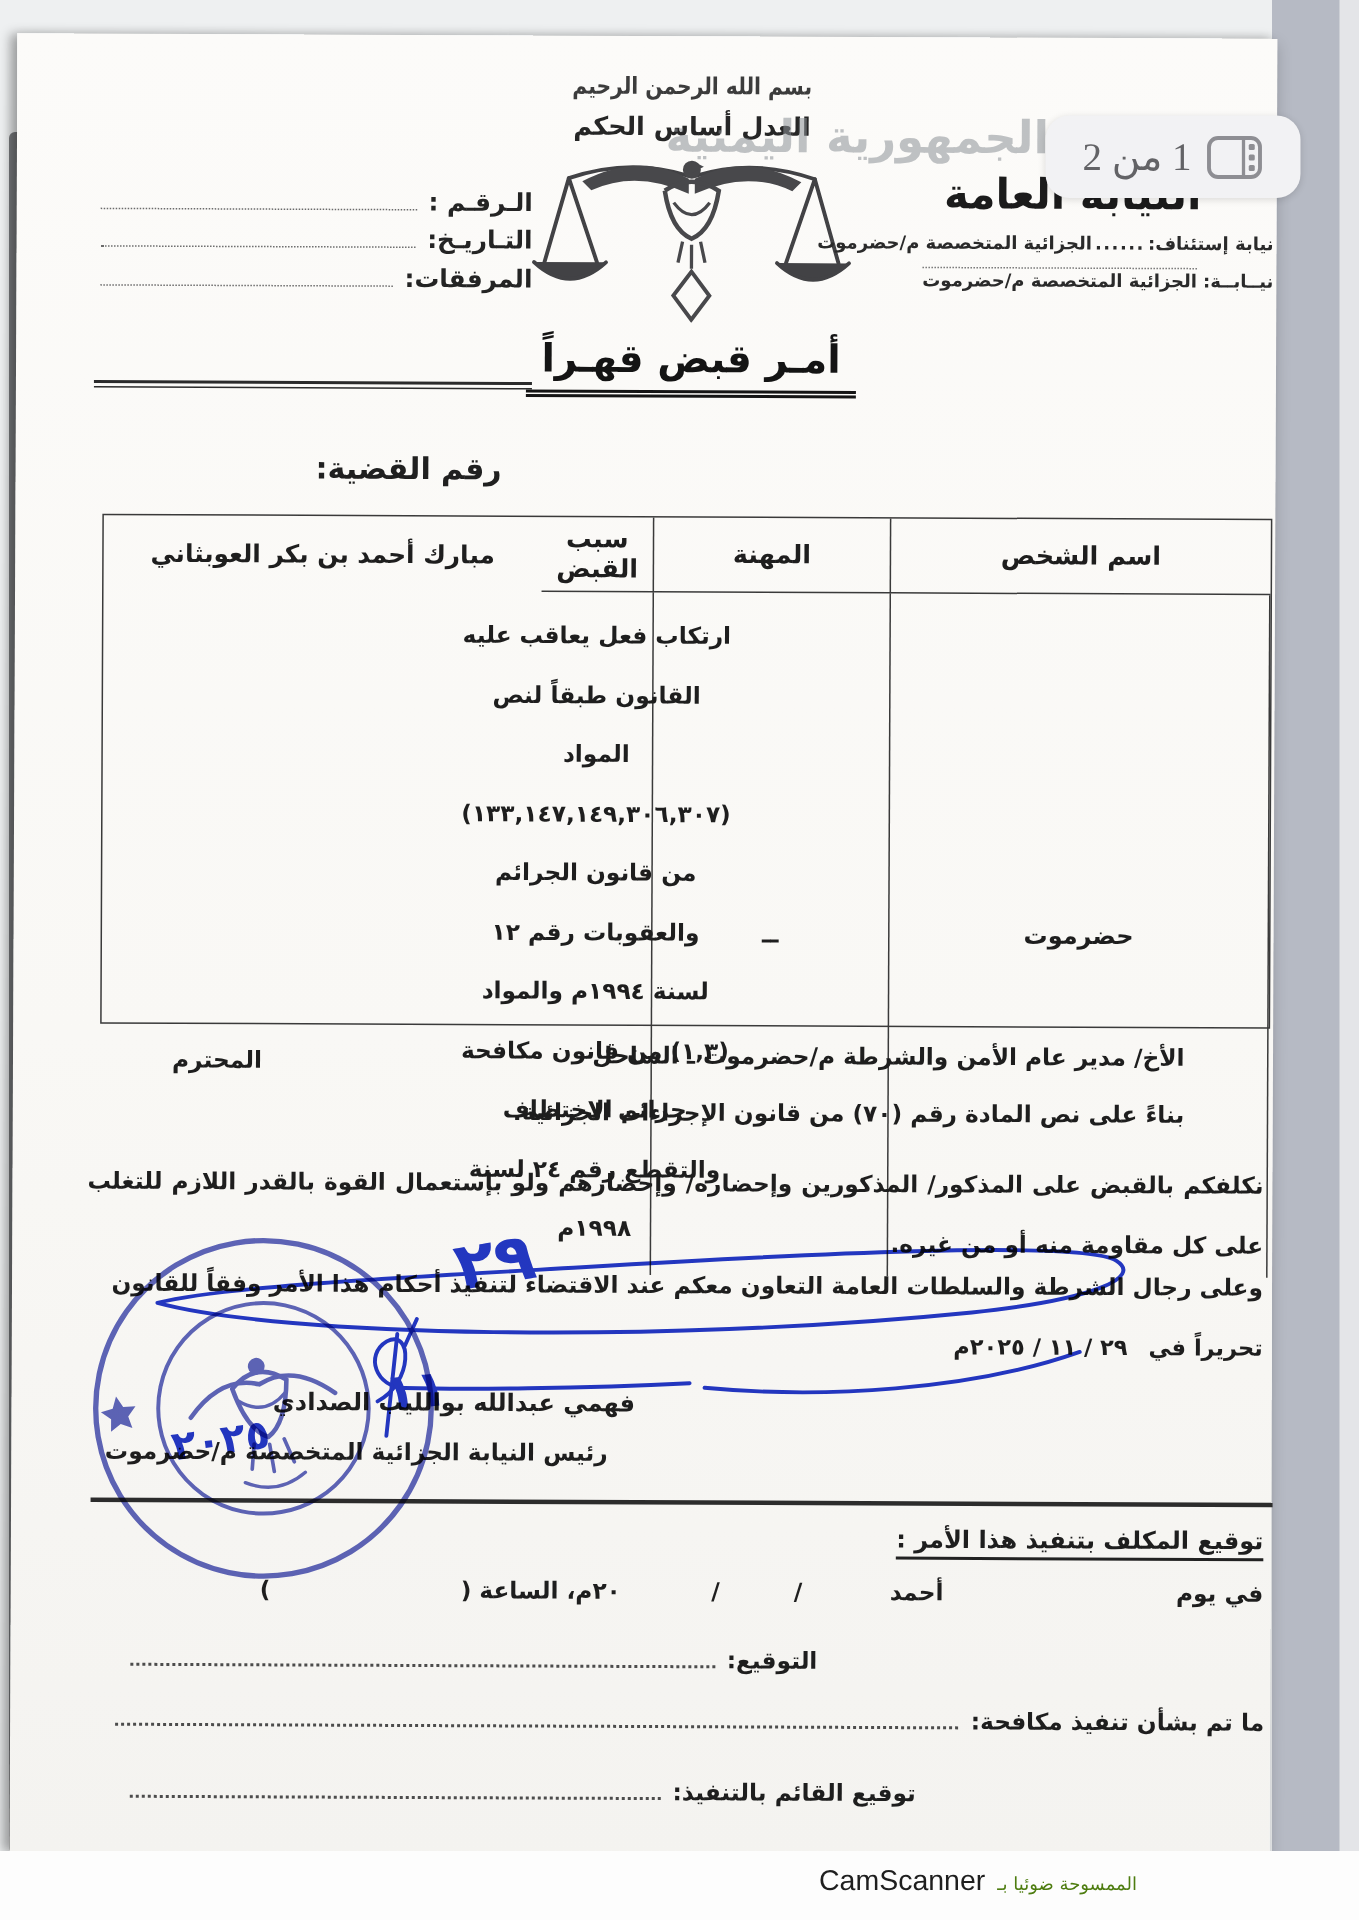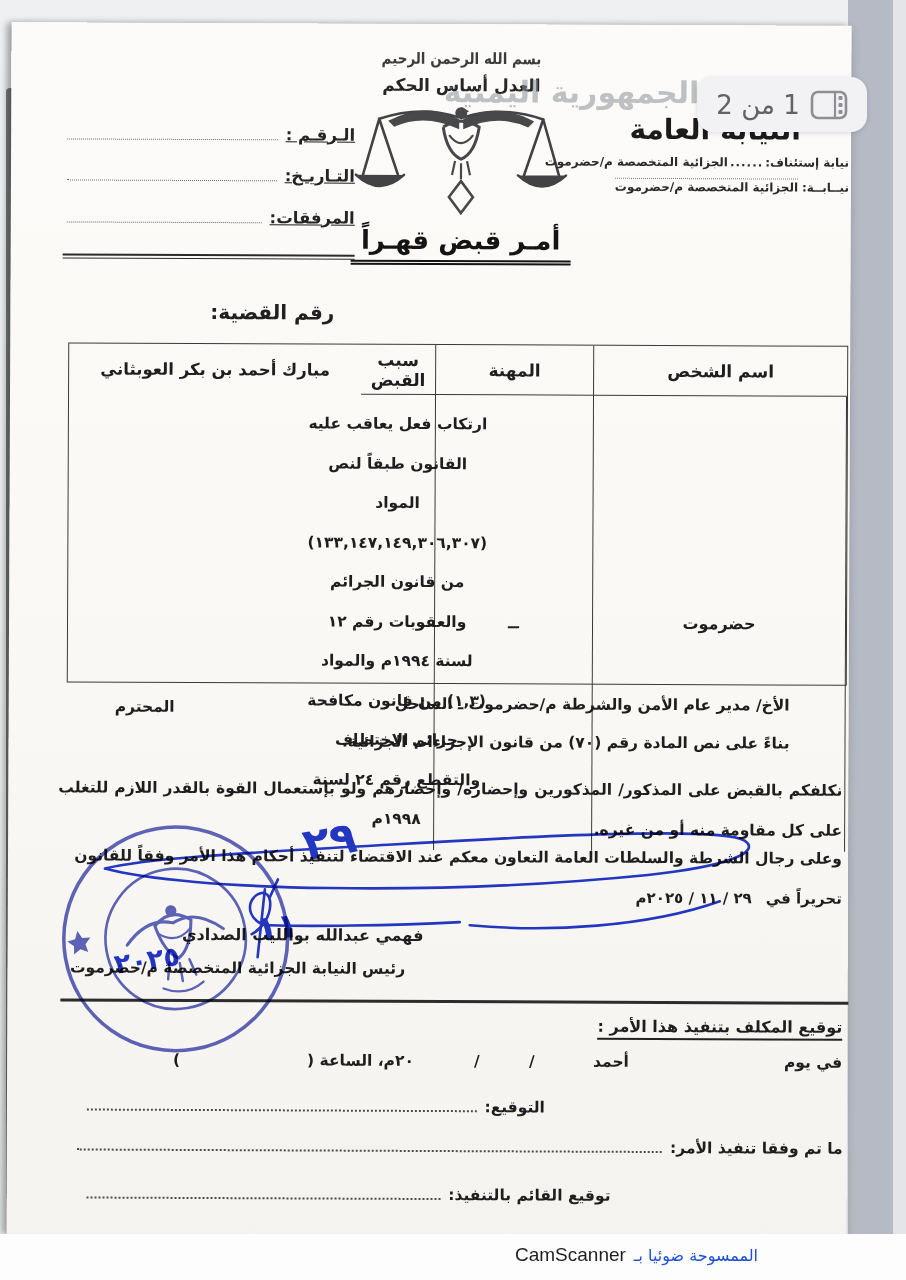--- a/index.html
+++ b/index.html
@@ -11,21 +11,21 @@
   .backdrop-right-edge { position:absolute; top:0; right:0; width:13px; height:1280px; background:#e4e5e8; }
   .edge-left { position:absolute; left:6px; top:88px; width:9px; height:1148px; background:#7a7c7f; border-radius:4px; }
 
   .paper { position:absolute; left:9px; top:24px; width:840px; height:1212px;
            background:linear-gradient(180deg,#fcfbf9 0%,#f9f8f5 55%,#f4f3f0 100%);
            transform:rotate(.25deg); transform-origin:50% 50%;
            box-shadow:-5px 0 7px rgba(0,0,0,.28), 0 3px 10px rgba(0,0,0,.18);
            color:#1e1e1e; font-weight:bold; }
 
   
-  .lh-left { position:absolute; left:52px; top:100px; width:292px; display:flex; flex-direction:column; gap:21px;text-decoration:underline; }
+  .lh-left { position:absolute; left:52px; top:100px; width:292px; display:flex; flex-direction:column; gap:5px; }
   .lh-row { display:flex; align-items:flex-end; font-size:16.5px; color:#242424; }
   .leader { flex:1; border-bottom:1.5px dotted #6b6b6b; margin:0 8px 4px 4px; height:1em; }
   .lh-dline { position:absolute; left:52px; top:231px; width:292px; height:5px;
               border-top:2.5px solid #2b2b2b; border-bottom:1.5px solid #2b2b2b; }
 
   
   .lh-center { position:absolute; left:320px; top:26px; width:260px; text-align:center; }
   .bismillah { font-size:13.5px; color:#3c3c3c; letter-spacing:.5px; transform:scaleY(1.15); }
   .motto { margin-top:9px; font-size:17px; color:#262626; }
   .emblem { margin-top:2px; }
@@ -76,24 +76,24 @@
 
   
   .stamp { position:absolute; left:46px; top:794px; width:244px; height:244px;
            mix-blend-mode:multiply; opacity:.82; transform:rotate(-10deg); pointer-events:none; }
   .pen { position:absolute; inset:0; width:840px; height:1212px; mix-blend-mode:multiply; pointer-events:none; }
 
   
   .page-badge { position:absolute; left:697px; top:77px; width:170px; height:55px; border-radius:16px;
                 background:#f2f2f4; box-shadow:0 1px 5px rgba(0,0,0,.13);
                 display:flex; align-items:center; justify-content:center; gap:10px; direction:rtl; z-index:20; }
-  .page-badge .txt { font-size:26px; color:#636366; font-weight:normal; }
+  .page-badge .txt { font-size:26px; color:#636366; font-weight:normal;font-family:Liberation Serif, serif; }
   .footer-bar { position:absolute; left:0; bottom:0; width:906px; height:46px; background:#fdfdfd; z-index:15; }
   .footer-text { position:absolute; right:148px; top:10px; display:flex; gap:8px; align-items:baseline; direction:rtl; }
-  .footer-text .ar { font-size:16px; color:#1d4ed8; }
+  .footer-text .ar { font-size:12px; color:#4d7c0f; }
   .footer-text .brand { font-family:"Liberation Sans", sans-serif; font-size:19px; color:#1f1f1f; direction:ltr; }
 </style>
 </head>
 <body>
 
 <div class="photo">
   <div class="backdrop-right"></div>
   <div class="backdrop-right-edge"></div>
   <div class="edge-left"></div>
 
@@ -188,21 +188,21 @@
     <span class="e-item" style="left:522px">/</span>
     <span class="e-item" style="left:467px">/</span>
     <span class="e-item" style="left:300px">٢٠م، الساعة (</span>
     <span class="e-item" style="left:166px">)</span>
 
     <div class="sign-row row-sign">
       <span>التوقيع:</span>
       <span class="leader"></span>
     </div>
     <div class="sign-row row-done">
-      <span>ما تم وفقا تنفيذ الأمر:</span>
+      <span>ما تم بشأن تنفيذ مكافحة:</span>
       <span class="leader"></span>
     </div>
     <div class="sign-row row-exec">
       <span>توقيع القائم بالتنفيذ:</span>
       <span class="leader"></span>
     </div>
 
     <svg class="stamp" viewBox="0 0 240 240">
       <defs>
         <path id="arcTop" d="M120,18 a102,102 0 1,1 -0.2,0"></path>

